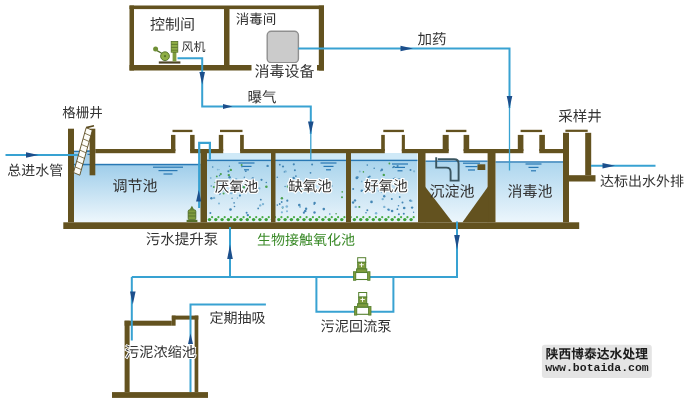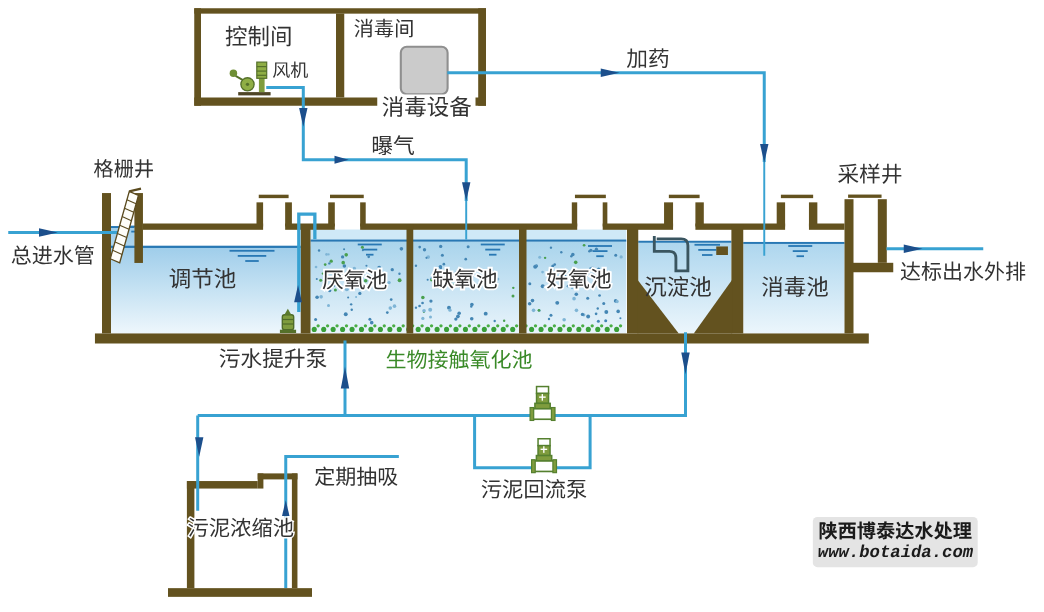--- a/index.html
+++ b/index.html
@@ -1,16 +1,16 @@
 <!DOCTYPE html>
 <html><head><meta charset="utf-8">
 <style>
 html,body{margin:0;padding:0;background:#ffffff;}
 #stage{position:relative;width:696px;height:408px;background:#ffffff;overflow:hidden;
-font-family:"Liberation Sans", sans-serif;font-style:italic;}
+font-family:"Liberation Sans", sans-serif;}
 </style></head>
 <body>
 <div id="stage"><svg width="696" height="408" viewBox="0 0 696 408">
       <defs>
 <linearGradient id="w1" x1="0" y1="0" x2="0" y2="1">
  <stop offset="0" stop-color="#9ecdea"></stop>
           <stop offset="1" stop-color="#eef7fc"></stop>
 </linearGradient>
 <linearGradient id="w2" x1="0" y1="0" x2="0" y2="1">
  <stop offset="0" stop-color="#a9d4ec"></stop>

